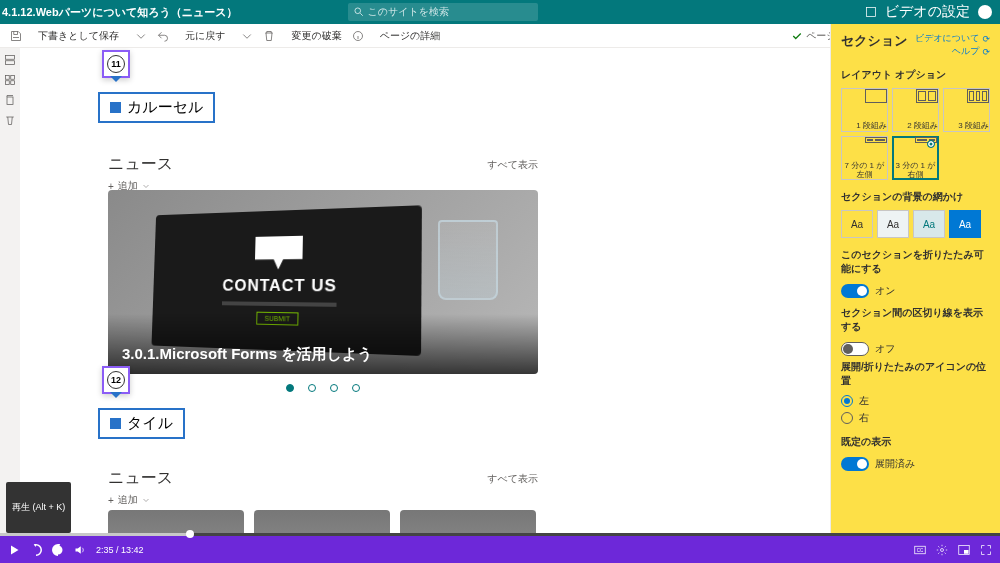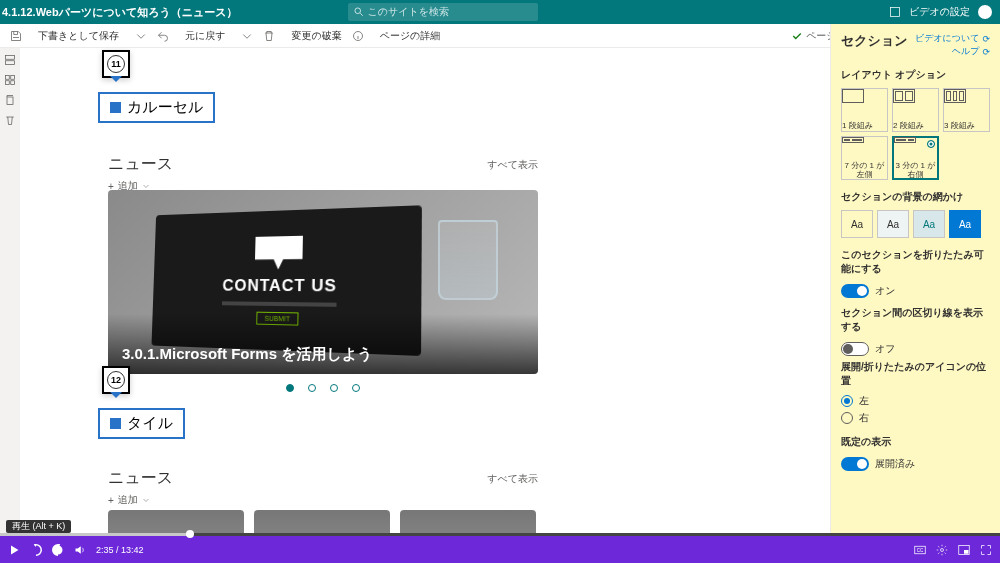--- a/index.html
+++ b/index.html
@@ -1,36 +1,36 @@
 <!DOCTYPE html>
 <html><head>
 <meta charset="utf-8">
 <style>
 * { box-sizing: border-box; margin: 0; padding: 0; font-family: "Segoe UI", Meiryo, sans-serif; }
 body { width: 1000px; height: 563px; overflow: hidden; background: #f3f2f1; position: relative; }
 
 .top-bar { height: 24px; background: #03787c; color: #fff; display: flex; align-items: center; font-size: 11px; }
 .top-bar .title { padding-left: 2px; font-weight: 600; }
 .search-box { margin-left: 110px; background: rgba(255,255,255,0.15); height: 18px; width: 190px; border-radius: 2px; display: flex; align-items: center; padding: 0 6px; gap: 4px; color: #cfe6e7; font-size: 10px; }
-.top-bar .right { margin-left: auto; display: flex; align-items: center; gap: 8px; padding-right: 8px; font-size: 10px; }
+.top-bar .right { margin-left: auto; display: flex; align-items: center; gap: 8px; padding-right: 8px; font-size: 14px; }
 .avatar { width: 14px; height: 14px; border-radius: 50%; background: #fff; display: inline-block; }
 
 .cmd-bar { height: 24px; background: #fff; display: flex; align-items: center; font-size: 10px; color: #323130; border-bottom: 1px solid #edebe9; padding: 0 10px; gap: 10px; }
 .cmd-bar .btn { display: flex; align-items: center; gap: 16px; cursor: pointer; }
 .cmd-bar .btn svg { width: 12px; height: 12px; }
 .cmd-bar .spacer { flex: 1; }
 .cmd-bar .saved { color: #605e5c; display: flex; align-items: center; gap: 4px; }
 .publish { background: #03787c; color: #fff; padding: 3px 10px; border-radius: 2px; font-size: 10px; }
 
 .side-icons { position: absolute; left: 0; top: 48px; width: 20px; display: flex; flex-direction: column; gap: 8px; padding-top: 6px; align-items: center; }
 .side-icons div { width: 12px; height: 12px; color: #605e5c; }
 
 .main-area { position: absolute; left: 20px; top: 48px; right: 170px; bottom: 30px; background: #fff; overflow: hidden; }
 
-.callout { position: absolute; background: #fff; border: 2px solid #000000; width: 28px; height: 28px; display: flex; align-items: center; justify-content: center; font-size: 12px; font-weight: 600; box-shadow: 0 2px 6px rgba(0,0,0,0.2); }
+.callout { position: absolute; background: #fff; border: 2px solid #8b5cf6; width: 28px; height: 28px; display: flex; align-items: center; justify-content: center; font-size: 12px; font-weight: 600; box-shadow: 0 2px 6px rgba(0,0,0,0.2); }
 .callout::after { content: ''; position: absolute; top: 100%; left: 50%; transform: translateX(-50%); border: 6px solid transparent; border-top-color: #2872c8; }
 .callout-inner { width: 18px; height: 18px; border: 1.5px solid #333; border-radius: 50%; display: flex; align-items: center; justify-content: center; font-size: 9px; }
 
 .label-box { position: absolute; border: 2px solid #2872c8; padding: 4px 10px; background: #fff; font-size: 15px; font-weight: 400; display: flex; align-items: center; gap: 6px; }
 .label-box .sq { width: 11px; height: 11px; background: #2872c8; }
 
 .news-section { position: absolute; left: 88px; }
 .news-title { font-size: 16px; color: #323130; font-weight: 400; }
 .news-header { display: flex; align-items: center; justify-content: space-between; width: 430px; }
 .see-all { font-size: 10px; color: #605e5c; }
@@ -47,28 +47,28 @@
 .laptop .submit { margin-top: 6px; border: 1px solid #76b900; color: #76b900; font-size: 7px; padding: 2px 8px; }
 .glass { position: absolute; right: 40px; top: 30px; width: 60px; height: 80px; border: 2px solid rgba(200,220,230,0.6); border-radius: 4px 4px 8px 8px; background: linear-gradient(rgba(255,255,255,0.1), rgba(200,220,230,0.3)); }
 
 .dots { position: absolute; left: 88px; top: 336px; width: 430px; display: flex; justify-content: center; gap: 14px; }
 .dot { width: 8px; height: 8px; border: 1.5px solid #03787c; border-radius: 50%; }
 .dot.active { background: #03787c; }
 
 .tiles { position: absolute; left: 88px; top: 462px; width: 430px; display: flex; gap: 10px; }
 .tile { width: 136px; height: 80px; background: linear-gradient(#777, #999); border-radius: 4px; position: relative; overflow: hidden; }
 
-.prop-pane { position: absolute; right: 0; top: 24px; bottom: 30px; width: 170px; background: #fef9c3; border-left: 1px solid #edebe9; padding: 8px 10px; font-size: 10px; color: #323130; overflow: hidden; }
+.prop-pane { position: absolute; right: 0; top: 24px; bottom: 30px; width: 170px; background: #fde047; border-left: 1px solid #edebe9; padding: 8px 10px; font-size: 10px; color: #323130; overflow: hidden; }
 .prop-pane .hdr-row { display: flex; justify-content: space-between; }
 .prop-pane h3 { font-size: 13px; font-weight: 600; margin-bottom: 2px; }
 .prop-pane .links { text-align: left; font-size: 9px; }
 .prop-pane .links a { color: #0078d4; display: flex; align-items: center; gap: 3px; justify-content: flex-end; }
 .prop-sub { font-weight: 600; font-size: 10px; margin: 10px 0 6px; }
 .layout-grid { display: grid; grid-template-columns: repeat(3, 1fr); gap: 4px; }
-.layout-opt { border: 1px solid #c8c6c4; height: 44px; display: flex; flex-direction: column; align-items: flex-start; justify-content: center; gap: 19px; cursor: pointer; position: relative; }
+.layout-opt { border: 1px solid #c8c6c4; height: 44px; display: flex; flex-direction: column; align-items: flex-end; justify-content: center; gap: 19px; cursor: pointer; position: relative; }
 .layout-opt.sel { border: 2px solid #03787c; }
 .layout-opt .radio-mark { position: absolute; top: 2px; right: 2px; width: 8px; height: 8px; border: 1.5px solid #03787c; border-radius: 50%; background: #03787c; box-shadow: inset 0 0 0 1.5px #fff; }
 .layout-opt .ic { width: 22px; height: 14px; border: 1.5px solid #605e5c; display: flex; gap: 2px; padding: 1px; }
 .layout-opt .ic span { flex: 1; border: 1px solid #605e5c; }
 .layout-opt .lbl { font-size: 8px; text-align: center; line-height: 1.1; }
 
 .shade-row { display: flex; gap: 4px; }
 .shade { width: 32px; height: 28px; border: 1px solid #c8c6c4; display: flex; align-items: center; justify-content: center; font-size: 10px; cursor: pointer; }
 .shade.active { background: #0078d4; color: #fff; border-color: #0078d4; }
 .shade.lt1 { background: #eef3f4; }
@@ -87,21 +87,21 @@
 .radio.checked::after { content: ''; width: 6px; height: 6px; background: #0078d4; border-radius: 50%; }
 .radio.checked { border-color: #0078d4; }
 
 .video-bar { position: absolute; bottom: 0; left: 0; right: 0; height: 30px; background: #6d28d9; color: #fff; font-size: 9px; }
 .progress { height: 3px; background: #444; position: relative; }
 .progress .fill { height: 100%; width: 19%; background: #c8c8c8; position: relative; }
 .progress .fill::after { content: ''; position: absolute; right: -4px; top: -3px; width: 8px; height: 8px; background: #fff; border-radius: 50%; }
 .controls { display: flex; align-items: center; height: 27px; padding: 0 8px; gap: 10px; }
 .controls .right { margin-left: auto; display: flex; gap: 10px; }
 .ctrl-ic { width: 12px; height: 12px; }
-.tooltip { position: absolute; bottom: 30px; left: 6px; background: #333; color: #fff; font-size: 9px; padding: 0 6px; border-radius: 2px; }
+.tooltip { position: absolute; bottom: 30px; left: 6px; background: #333; color: #fff; font-size: 9px; padding: 19px 6px; border-radius: 2px; }
 
 svg { display: block; }
 </style>
 </head>
 <body>
 
 <div class="top-bar">
   <span class="title">4.1.12.Webパーツについて知ろう（ニュース）</span>
   <div class="search-box">
     <svg width="10" height="10" viewBox="0 0 16 16">

